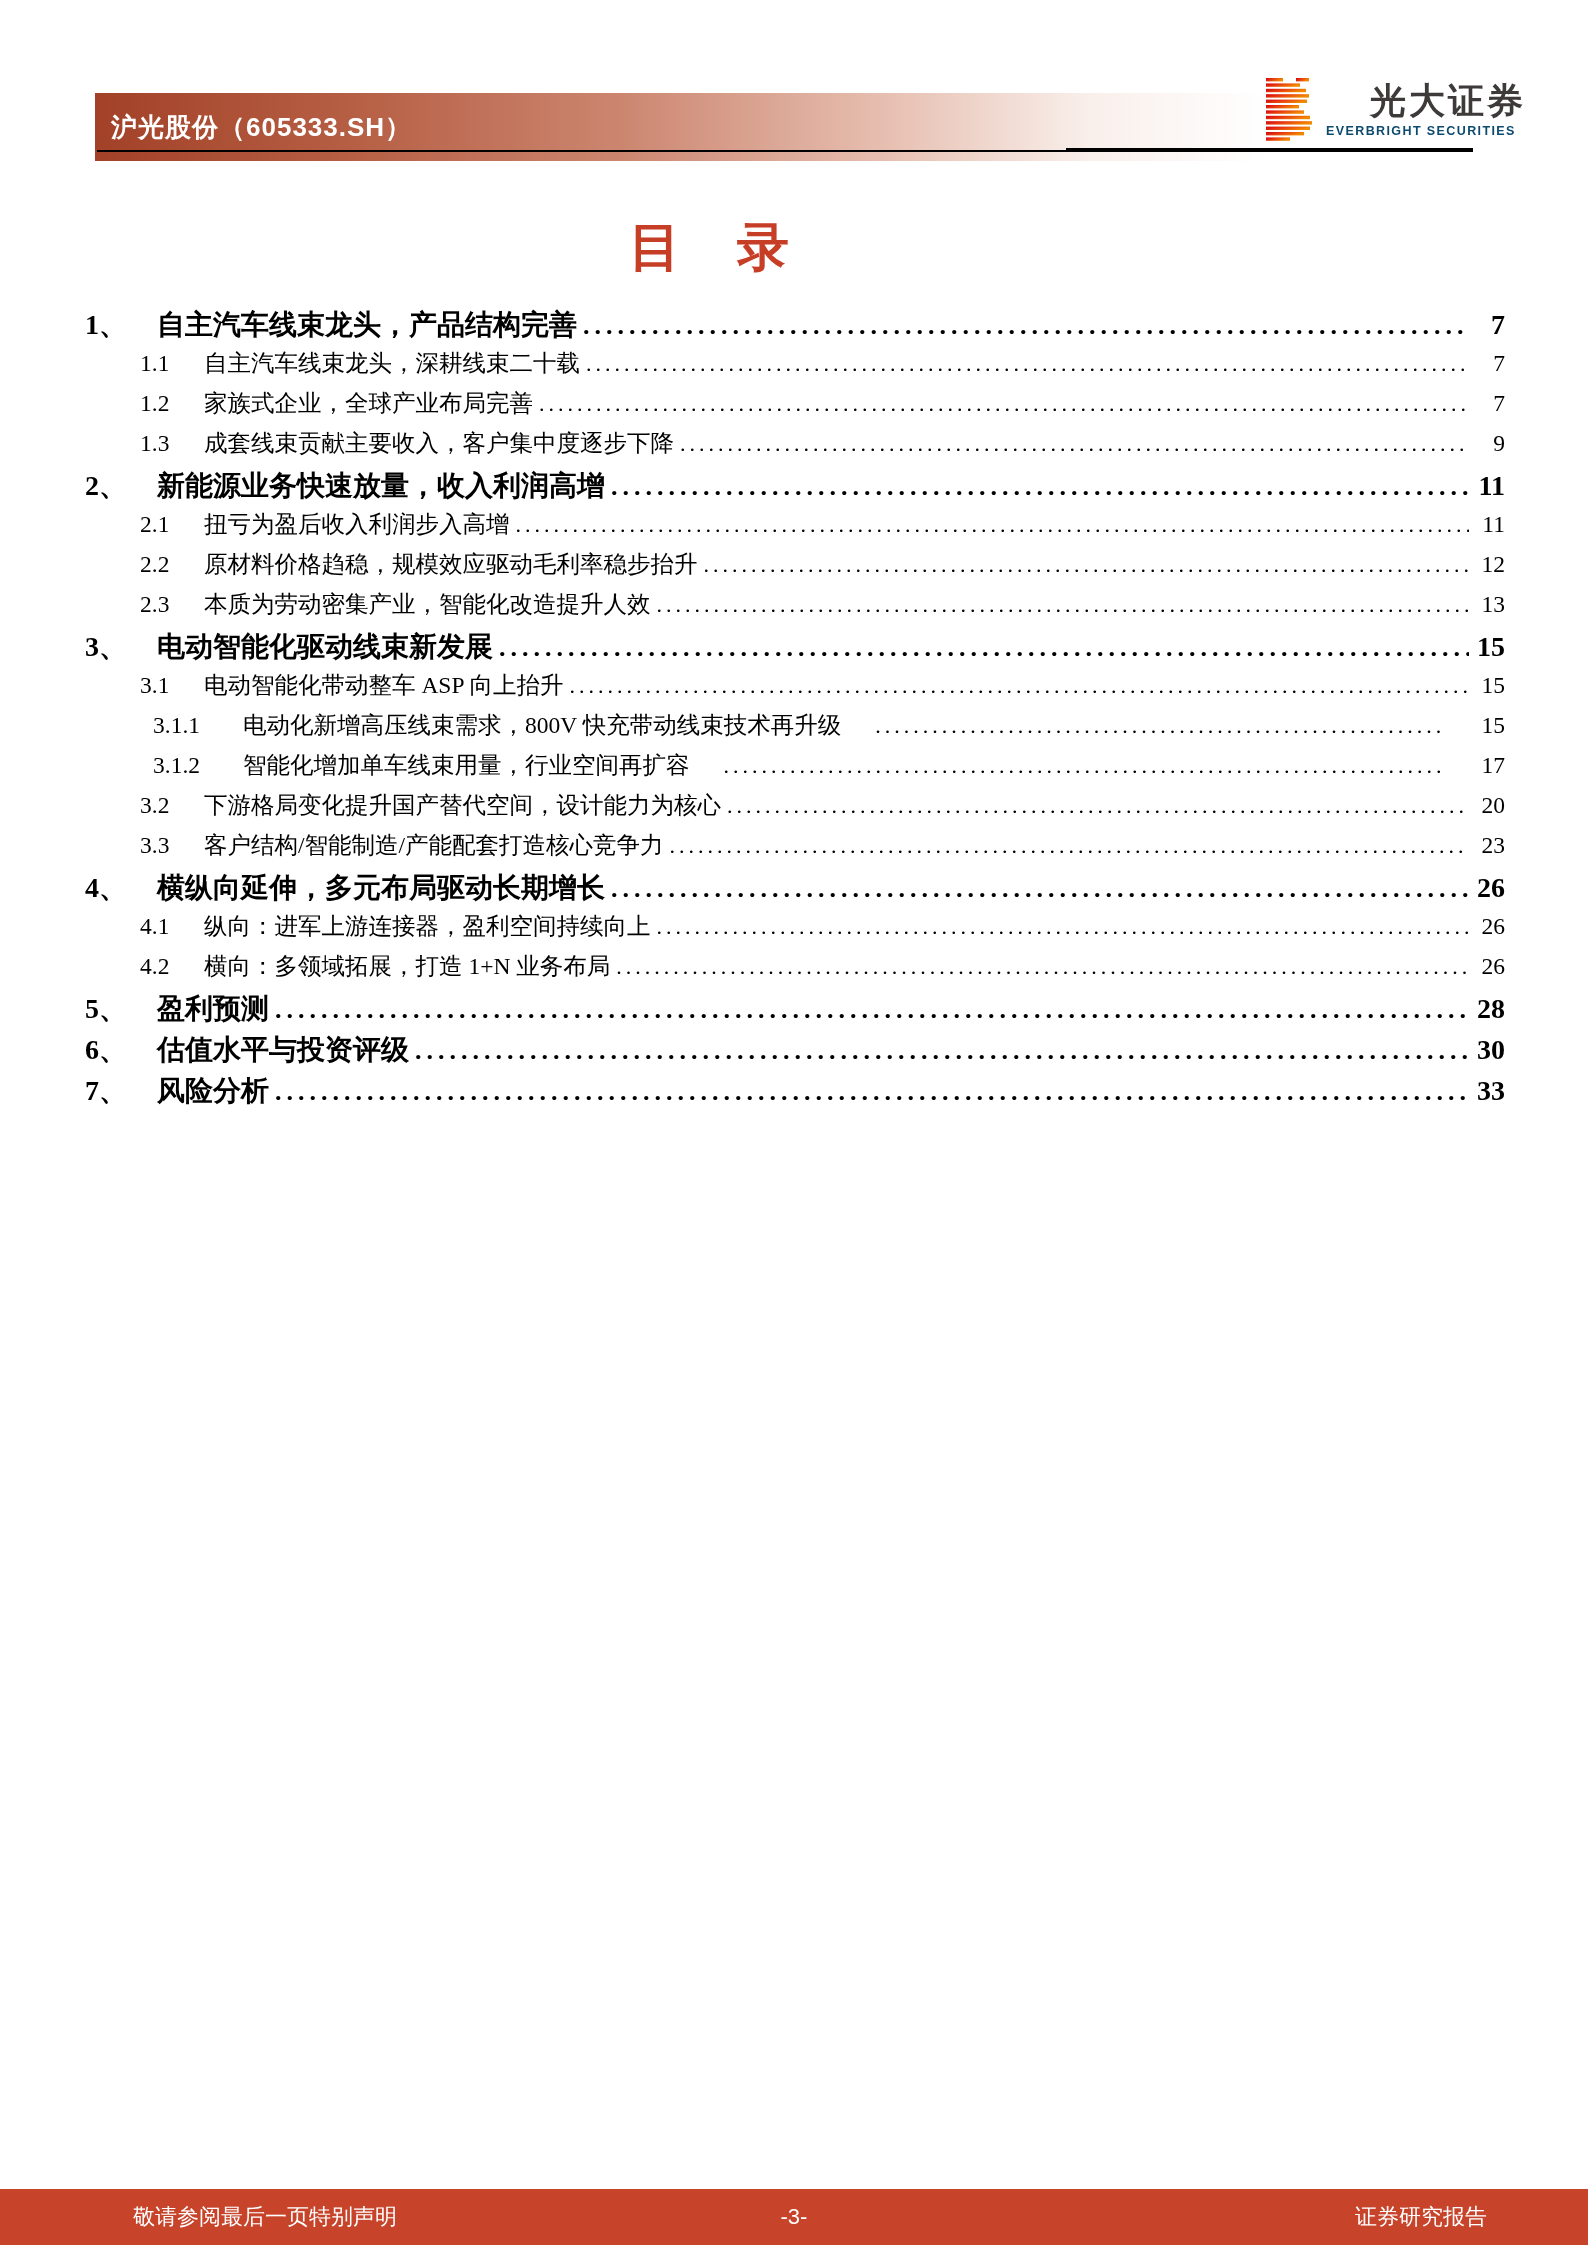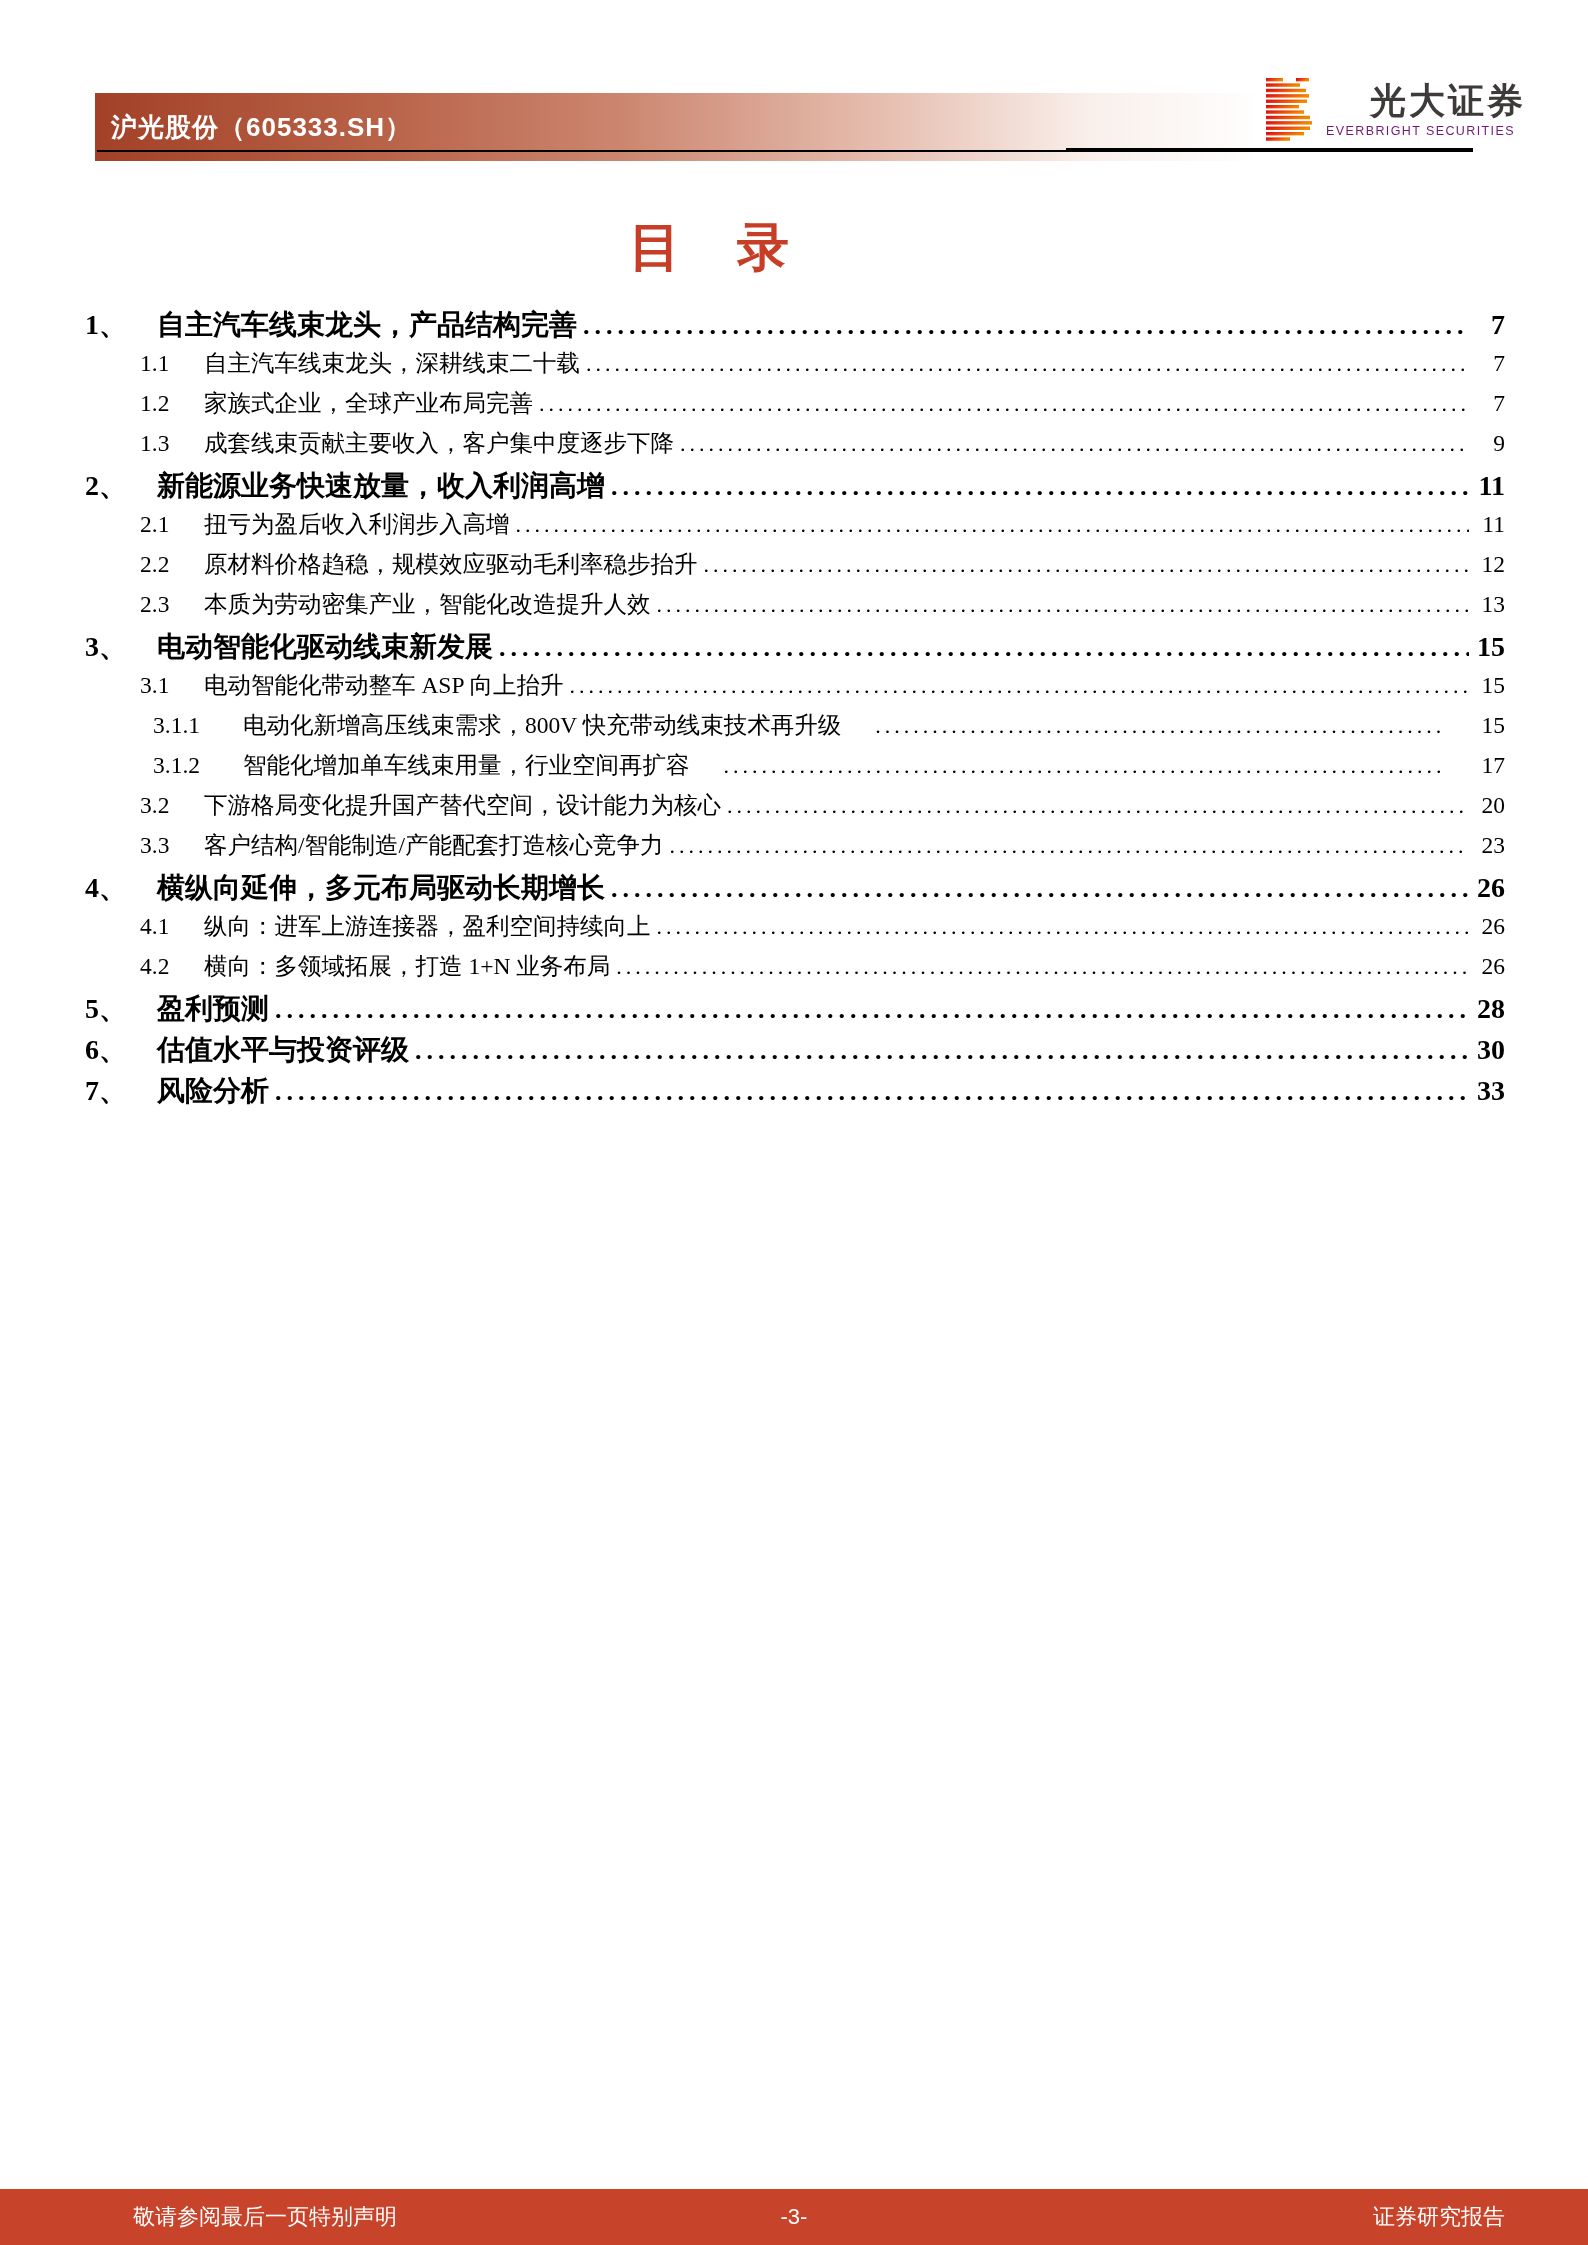--- a/index.html
+++ b/index.html
@@ -32,21 +32,21 @@
   }
   .brand-mark{width:46px;height:64px;margin-right:14px;}
   .brand-text{display:flex;flex-direction:column;justify-content:flex-start;}
   .brand-cn{
     font-family:"Liberation Sans", sans-serif;
     font-size:36px;font-weight:bold;color:#3e3a39;
     letter-spacing:3px;line-height:1.25;white-space:nowrap;margin-left:44px;
   }
   .brand-en{
     font-family:"Liberation Sans", sans-serif;
-    font-size:12.5px;font-weight:normal;color:#701a75;
+    font-size:12.5px;font-weight:bold;color:#0c4a6e;
     letter-spacing:1.4px;white-space:nowrap;margin-top:1px;
   }
   .header-rule{
     position:absolute;left:97px;top:150px;
     width:1376px;height:2px;background:#000000;
   }
   .header-rule-thick{
     position:absolute;left:1066px;top:148px;
     width:407px;height:4px;background:#000000;
   }
@@ -99,21 +99,21 @@
   .footer-bar{
     position:absolute;left:0;bottom:0;
     width:1588px;height:56px;
     background:var(--accent,#c7432a);
     display:flex;align-items:center;
     font-family:"Liberation Sans", sans-serif;
     font-size:22px;color:#ffffff;
   }
   .footer-left{position:absolute;left:85px;margin-left:48px;}
   .footer-center{position:absolute;left:0;width:100%;text-align:center;}
-  .footer-right{position:absolute;right:83px;}
+  .footer-right{position:absolute;right:101px;}
   .footer-left,.footer-right{z-index:1;}
 </style>
 </head>
 <body>
 
 <div class="page">
 
   <div class="stock-band">
     <span class="label">沪光股份（605333.SH）</span>
   </div>

